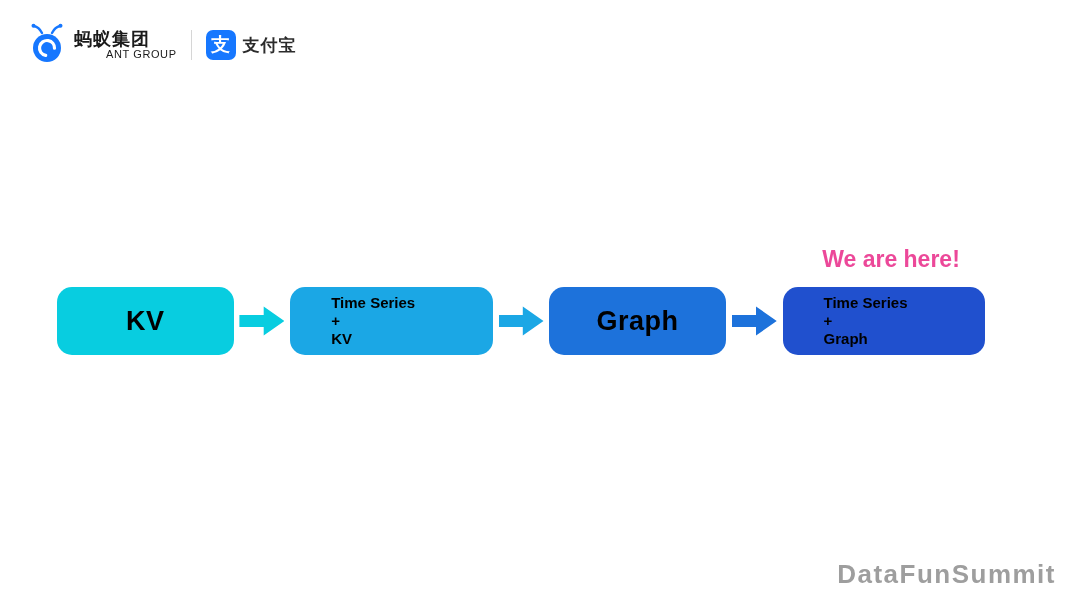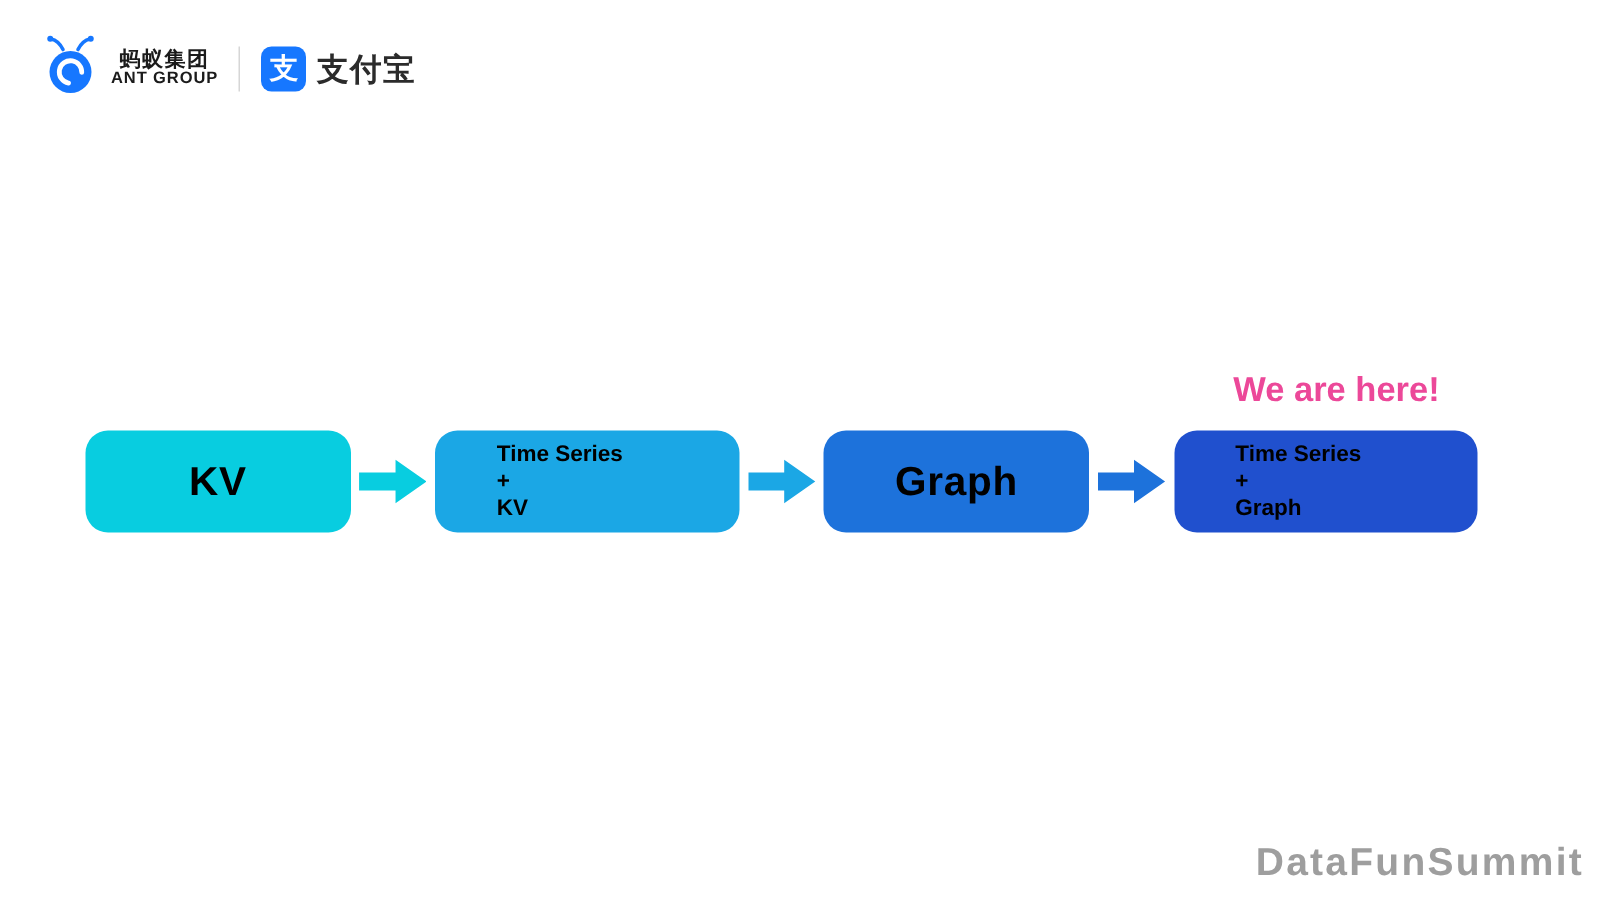--- a/index.html
+++ b/index.html
@@ -6,30 +6,30 @@
   html, body { width: 1080px; height: 608px; background: #ffffff; overflow: hidden; }
   body { font-family: "Liberation Sans", sans-serif; position: relative; }
 
   
   .logo-bar {
     position: absolute; left: 28px; top: 22px;
     display: flex; align-items: center; gap: 14px;
   }
   .ant-logo { display: flex; align-items: center; gap: 8px; }
   .ant-text { display: flex; flex-direction: column; line-height: 1.05; }
-  .ant-cn { font-size: 14px; font-weight: 600; color: #1b1b1b; letter-spacing: 1px; text-align: center; }
-  .ant-en { font-size: 11px; font-weight: 700; color: #1b1b1b; letter-spacing: 0.6px; }
+  .ant-cn { font-size: 18px; font-weight: 600; color: #1b1b1b; letter-spacing: 1px; }
+  .ant-en { font-size: 11px; font-weight: 400; color: #1b1b1b; letter-spacing: 0.6px; margin-left: 32px; }
   .logo-divider { width: 1px; height: 30px; background: #d6d6d6; }
   .alipay-logo { display: flex; align-items: center; gap: 7px; }
   .alipay-badge {
     width: 30px; height: 30px; border-radius: 7px; background: #1677FF;
     display: flex; align-items: center; justify-content: center;
     color: #ffffff; font-size: 19px; font-weight: 700;
   }
-  .alipay-name { font-size: 21px; font-weight: 600; color: #2b2b2b; letter-spacing: 1px; }
+  .alipay-name { font-size: 17px; font-weight: 600; color: #2b2b2b; letter-spacing: 1px; }
 
   
   .diagram-row {
     position: absolute; left: 57px; top: 287px; width: 928px; height: 68px;
     display: flex; 
   }
   .node {
     height: 68px; border-radius: 15px; color: #000;
     display: flex; flex-direction: column; justify-content: center;
   }

